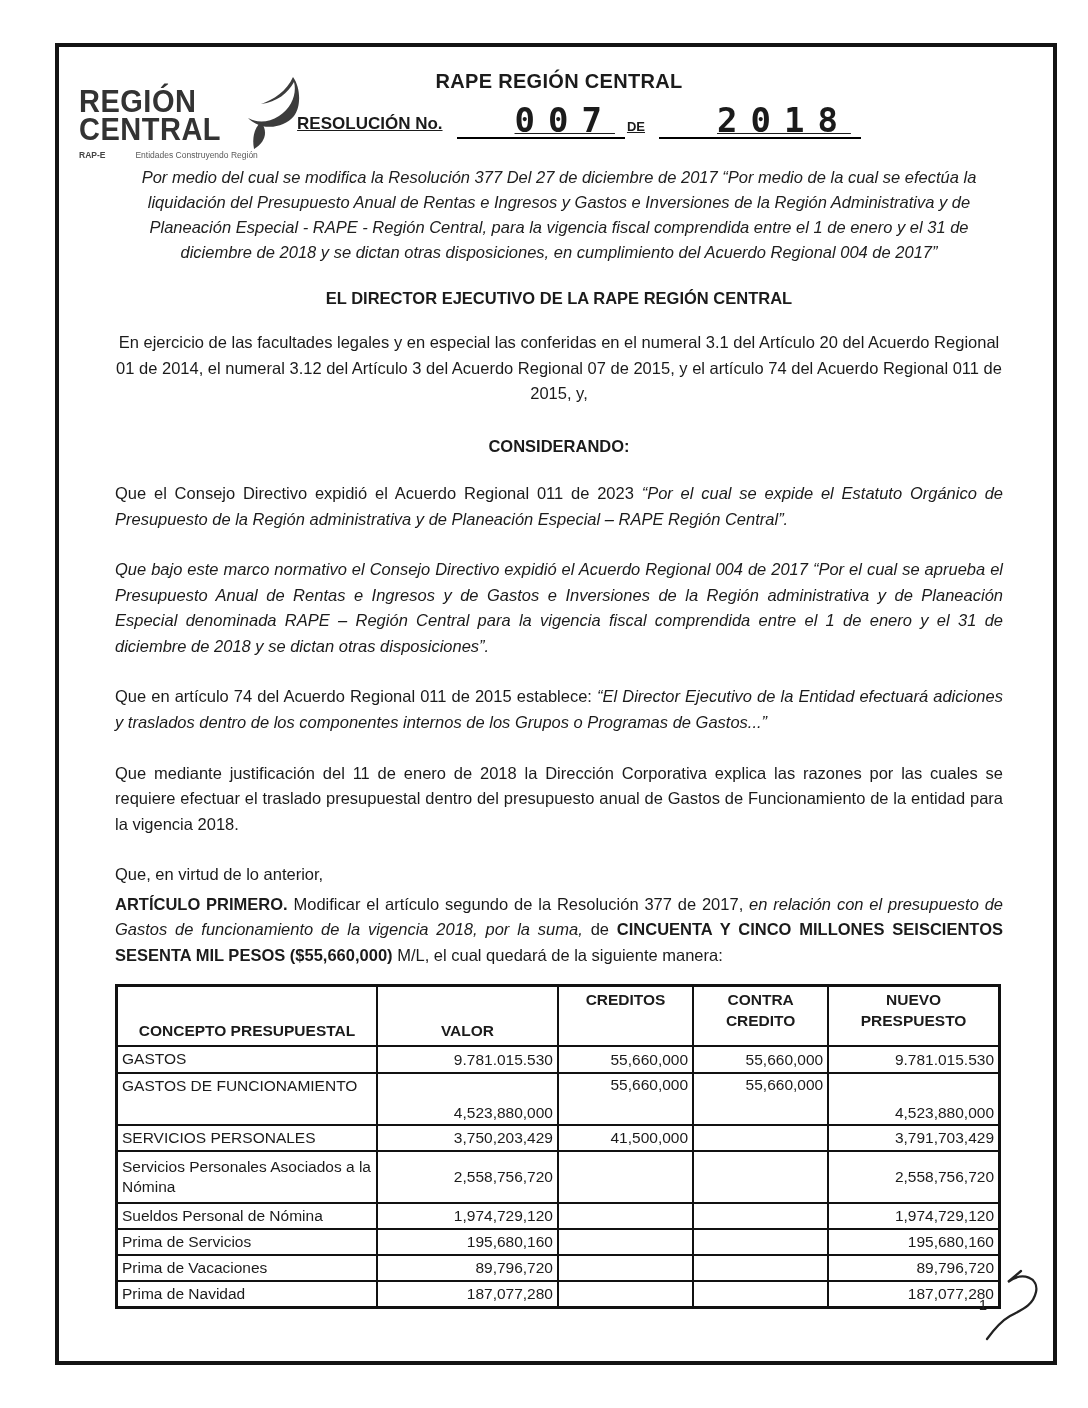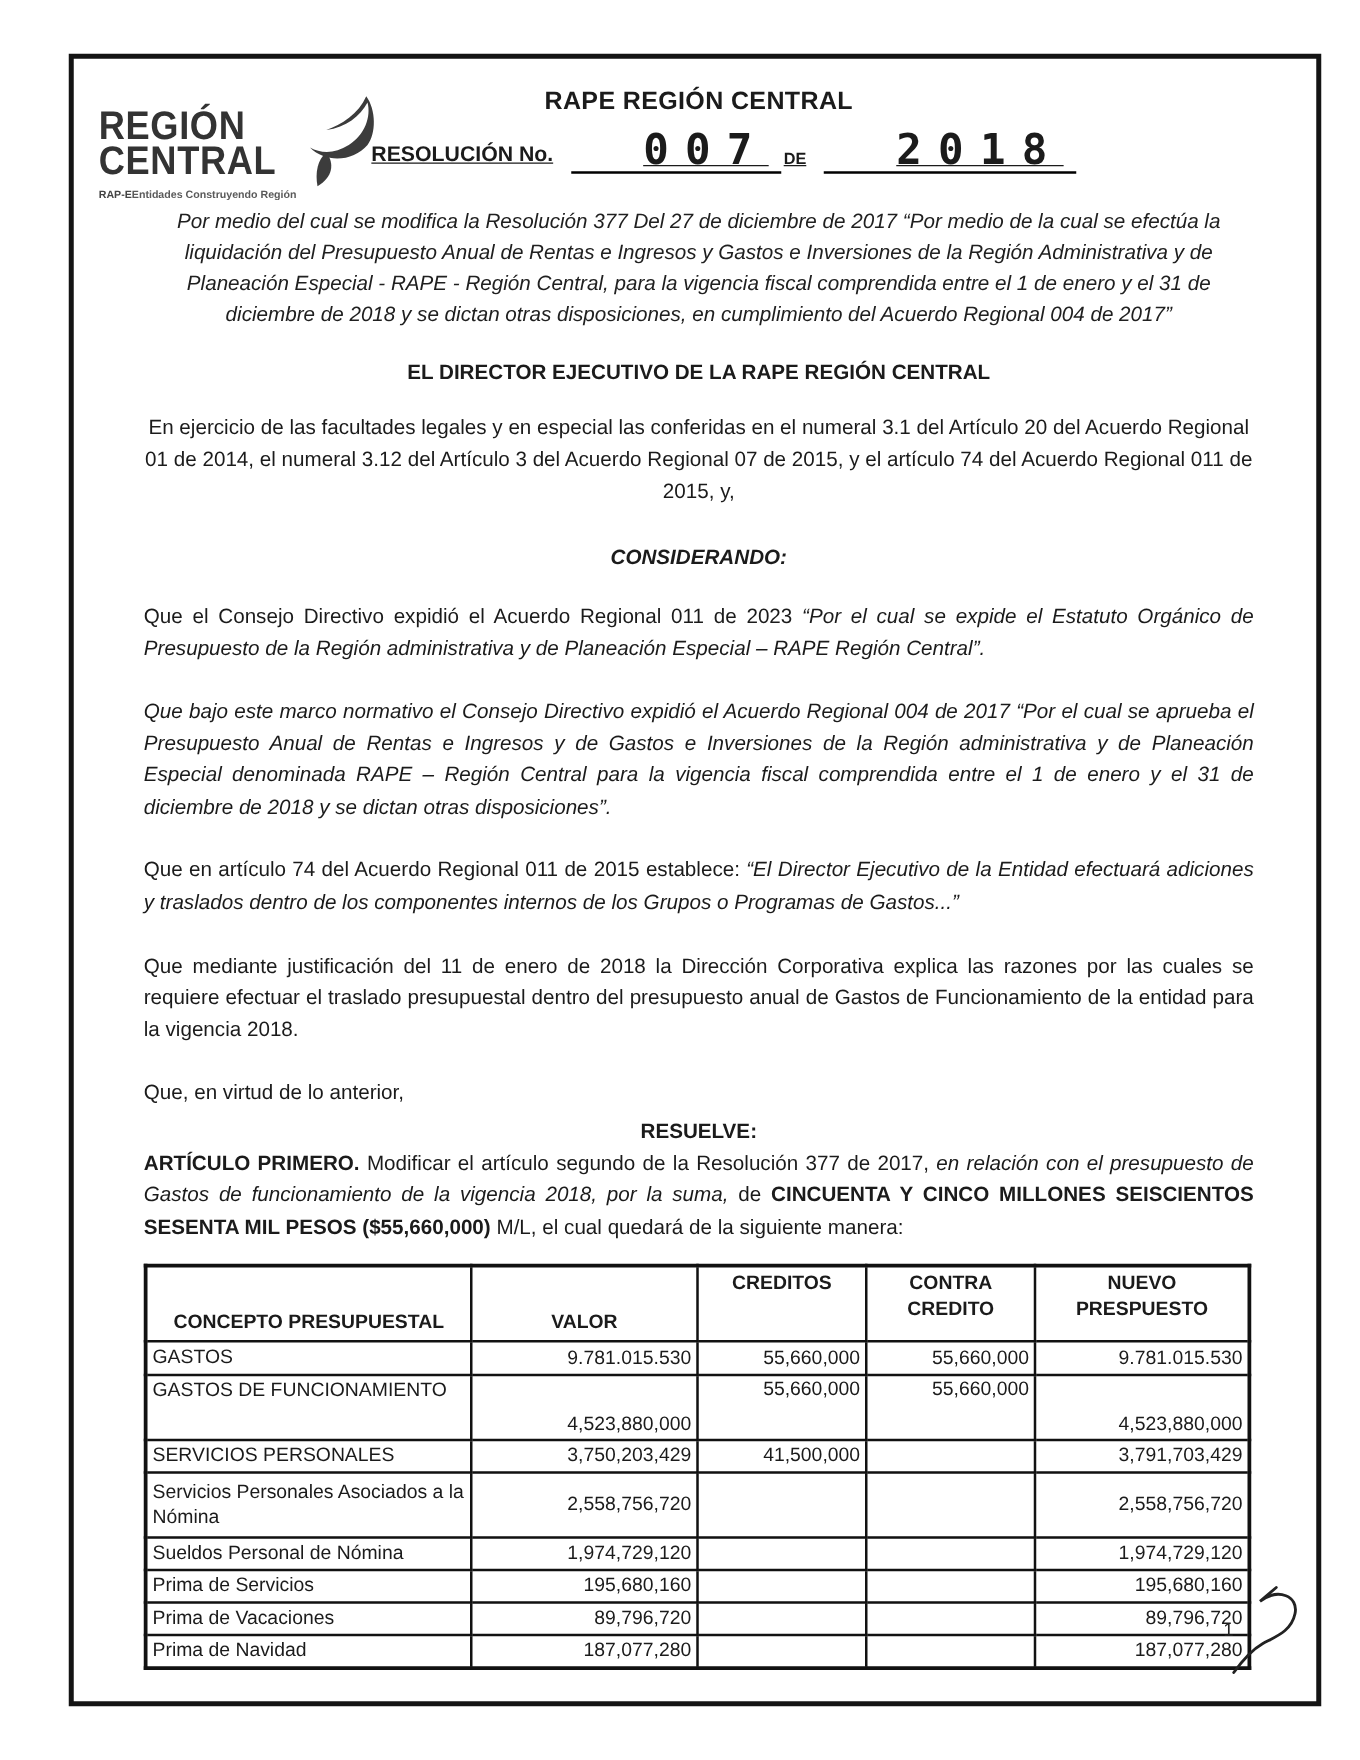--- a/index.html
+++ b/index.html
@@ -18,30 +18,30 @@
   .res-num{font-family:"DejaVu Sans Mono",monospace;font-weight:700;font-size:34px;
            letter-spacing:13px;line-height:1;margin-left:48px;}
   .res-de{font-weight:700;font-size:13px;padding-bottom:5px;margin-left:2px;}
 
   
   .logo{position:absolute;left:20px;top:40px;width:260px;}
   .logo-word{font-weight:800;font-size:29px;line-height:.95;color:#333;
              letter-spacing:.5px;transform:scaleY(1.1);transform-origin:left top;
              filter:blur(.3px);}
   .logo-leaf{position:absolute;left:148px;top:-14px;}
-  .logo-sub{display:flex;gap:0;margin-top:8px;font-size:8.5px;color:#5a5a5a;
-            filter:blur(.45px);font-weight:bold;}
+  .logo-sub{display:flex;gap:30px;margin-top:8px;font-size:8.5px;color:#5a5a5a;
+            filter:blur(.45px);}
   .logo-sub b{color:#444;}
 
   
   .intro{margin:26px auto 0;width:95%;text-align:center;font-style:italic;
          font-weight:500;font-size:16.5px;line-height:1.52;color:#202020;}
   .h-center{text-align:center;font-weight:700;font-size:16.5px;margin-top:24px;}
   .p-center{text-align:center;font-size:16.5px;line-height:1.55;margin-top:22px;}
-  .consider{margin-top:30px;font-style:italic;}
+  .consider{margin-top:30px;}
   .para{font-size:16.5px;line-height:1.55;text-align:justify;margin-top:25px;}
   .it{font-style:italic;}
   .bd{font-weight:700;}
   .resuelve{margin-top:8px;}
   .articulo{margin-top:4px;}
 
   
   table.budget{border-collapse:collapse;width:886px;margin:16px 0 0 0;
                border:3px solid #111;table-layout:fixed;}
   table.budget th,table.budget td{border:2px solid #111;padding:2px 4px;
@@ -104,21 +104,20 @@
       <div class="para"><span>Que el Consejo Directivo expidió el Acuerdo Regional 011 de 2023 </span><span class="it">“Por el cual se expide el Estatuto Orgánico de Presupuesto de la Región administrativa y de Planeación Especial – RAPE Región Central”.</span></div>
 
       <div class="para it">Que bajo este marco normativo el Consejo Directivo expidió el Acuerdo Regional 004 de 2017 “Por el cual se aprueba el Presupuesto Anual de Rentas e Ingresos y de Gastos e Inversiones de la Región administrativa y de Planeación Especial denominada RAPE – Región Central para la vigencia fiscal comprendida entre el 1 de enero y el 31 de diciembre de 2018 y se dictan otras disposiciones”.</div>
 
       <div class="para"><span>Que en artículo 74 del Acuerdo Regional 011 de 2015 establece: </span><span class="it">“El Director Ejecutivo de la Entidad efectuará adiciones y traslados dentro de los componentes internos de los Grupos o Programas de Gastos...”</span></div>
 
       <div class="para">Que mediante justificación del 11 de enero de 2018 la Dirección Corporativa explica las razones por las cuales se requiere efectuar el traslado presupuestal dentro del presupuesto anual de Gastos de Funcionamiento de la entidad para la vigencia 2018.</div>
 
       <div class="para">Que, en virtud de lo anterior,</div>
 
-      <div class="h-center resuelve">RESUELVE:</div>
 
       <div class="para articulo"><span class="bd">ARTÍCULO PRIMERO. </span><span>Modificar el artículo segundo de la Resolución 377 de 2017, </span><span class="it">en relación con el presupuesto de Gastos de funcionamiento de la vigencia 2018, por la suma, </span><span>de </span><span class="bd">CINCUENTA Y CINCO MILLONES SEISCIENTOS SESENTA MIL PESOS ($55,660,000) </span><span>M/L, el cual quedará de la siguiente manera:</span></div>
 
       <table class="budget">
         <colgroup>
             <col class="c1">
             <col class="c2">
             <col class="c3">
             <col class="c4">
             <col class="c5">

